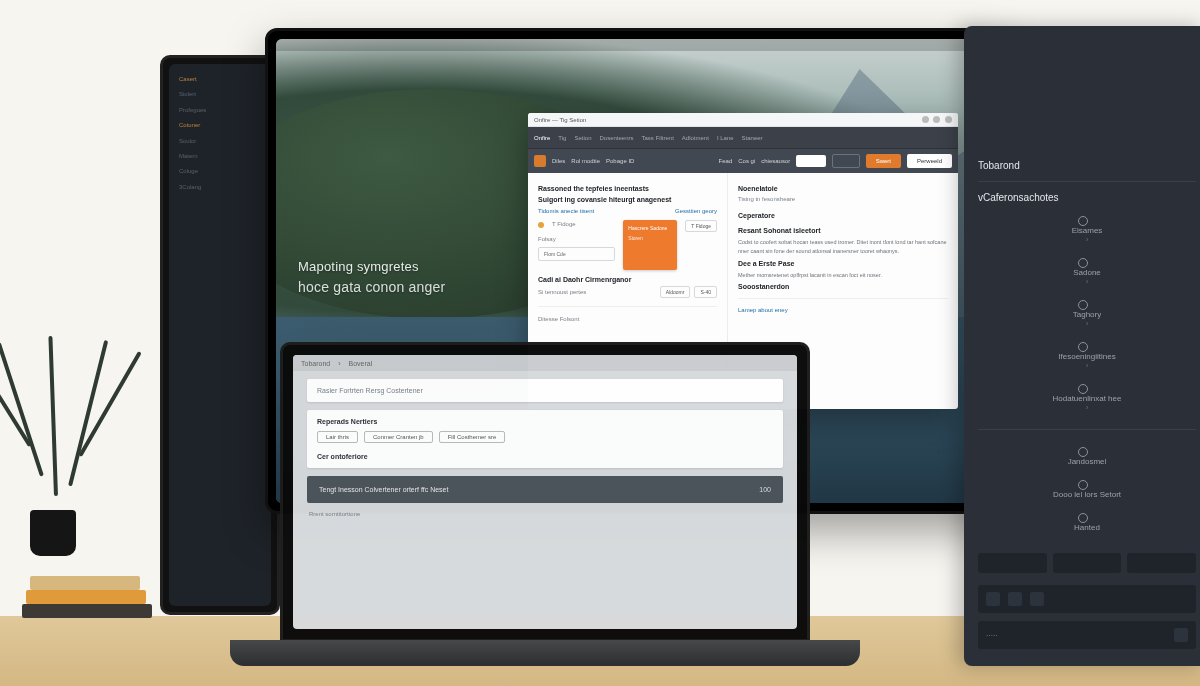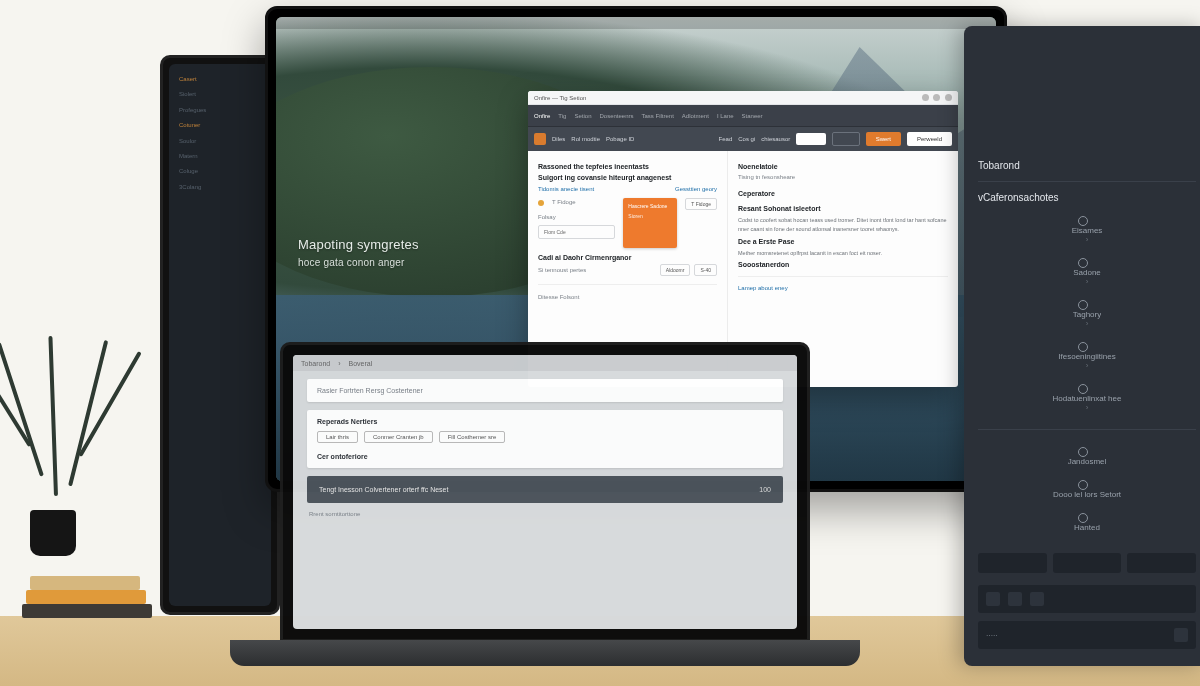--- a/index.html
+++ b/index.html
@@ -28,35 +28,35 @@
   
   .laptop-front { position:absolute; left:280px; bottom:44px; width:530px; height:300px; border-radius:10px 10px 0 0; background:#0a0a0a; border:3px solid #1c1c1c; overflow:hidden; opacity:.98; }
   .laptop-front .screen { position:absolute; inset:10px; background:#d7dadc; border-radius:4px; overflow:hidden; font-size:7px; color:#4a5058; }
   .laptop-front .bar { background:#c9cccf; height:16px; display:flex; align-items:center; padding:0 8px; gap:8px; font-size:7px; color:#666; }
   .laptop-front .panel { background:#fff; margin:8px 14px; padding:8px 10px; border-radius:2px; box-shadow:0 1px 2px rgba(0,0,0,.1); }
   .laptop-front .dark-strip { background:#4c545c; color:#e8e8e8; margin:8px 14px; padding:10px 12px; font-size:7px; border-radius:2px; display:flex; justify-content:space-between; align-items:center; }
   .laptop-front .pill { display:inline-block; border:1px solid #bbb; padding:2px 8px; margin-right:4px; border-radius:2px; font-size:6px; color:#555; }
   .lf-base { position:absolute; left:230px; bottom:20px; width:630px; height:26px; background:linear-gradient(180deg,#46484a,#2c2e30); border-radius:0 0 14px 14px; }
 
   
-  .monitor { position:absolute; left:265px; top:6px; width:742px; height:486px; background:#000; border-radius:12px; border:3px solid #111; overflow:hidden; box-shadow:0 18px 40px rgba(0,0,0,.35); }
+  .monitor { position:absolute; left:265px; top:28px; width:742px; height:486px; background:#000; border-radius:12px; border:3px solid #111; overflow:hidden; box-shadow:0 18px 40px rgba(0,0,0,.35); }
   .monitor .screen { position:absolute; inset:8px; border-radius:6px; overflow:hidden; background:#4a6055; }
   .wallpaper { position:absolute; inset:0; background:
      linear-gradient(180deg, rgba(140,160,150,0) 60%, rgba(40,60,70,.35) 100%),
      radial-gradient(900px 280px at 20% 35%, #405a46 0%, #324a3c 40%, rgba(0,0,0,0) 60%),
      linear-gradient(180deg, #c8d2d0 0%, #9fb4b0 18%, #486a7c 82%, #2d4250 100%);
   }
   .mountain { position:absolute; top:0; right:-40px; width:420px; height:300px; background:linear-gradient(180deg,#6a7e8e, #3a4e5e); clip-path:polygon(0 100%,20% 30%,40% 50%,58% 10%,80% 40%,100% 22%,100% 100%); opacity:.55; }
   .lake { position:absolute; left:0; right:0; bottom:0; height:40%; background:linear-gradient(180deg,#3b5d72,#1f3644); opacity:.9; }
   .hill { position:absolute; left:-60px; top:50px; width:430px; height:230px; background:radial-gradient(320px 180px at 40% 30%, #3e5a42, #2a3e2e); border-radius:50%; }
 
   .menubar { position:absolute; top:0; left:0; right:0; height:12px; background:rgba(0,0,0,.18); }
 
   .hero-text { position:absolute; left:22px; top:218px; color:#e6ece8; text-shadow:0 1px 2px rgba(0,0,0,.4); font-size:13px; line-height:1.5; letter-spacing:.2px; }
-  .hero-text .sub { font-size:10px; opacity:.92; }
+  .hero-text .sub { font-size:14px; opacity:.92; }
 
   
   .app { position:absolute; top:74px; left:252px; width:430px; height:296px; background:#fdfdfd; border-radius:3px; box-shadow:0 12px 30px rgba(0,0,0,.35); overflow:hidden; font-size:7px; color:#333; }
   .app .titlebar { height:14px; background:#f5f6f7; border-bottom:1px solid #e2e4e7; display:flex; align-items:center; padding:0 6px; font-size:6px; color:#555; justify-content:space-between; }
   .winbtn { width:7px; height:7px; border-radius:50%; display:inline-block; margin-left:3px; }
   .winbtn.c1{background:#bbb}.winbtn.c2{background:#bbb}.winbtn.c3{background:#bbb}
   .app .tabrow { height:22px; background:#3b4049; display:flex; align-items:center; padding:0 6px; gap:8px; color:#c2c6cc; font-size:6px; border-bottom:1px solid #2d3138; white-space:nowrap; overflow:hidden; }
   .app .tabrow span { opacity:.75; cursor:default; }
   .app .tabrow span.on { color:#fff; opacity:1; }
   .app .toolbar { height:24px; background:#424851; display:flex; align-items:center; padding:0 6px; gap:6px; color:#cfd3d9; font-size:6px; }

